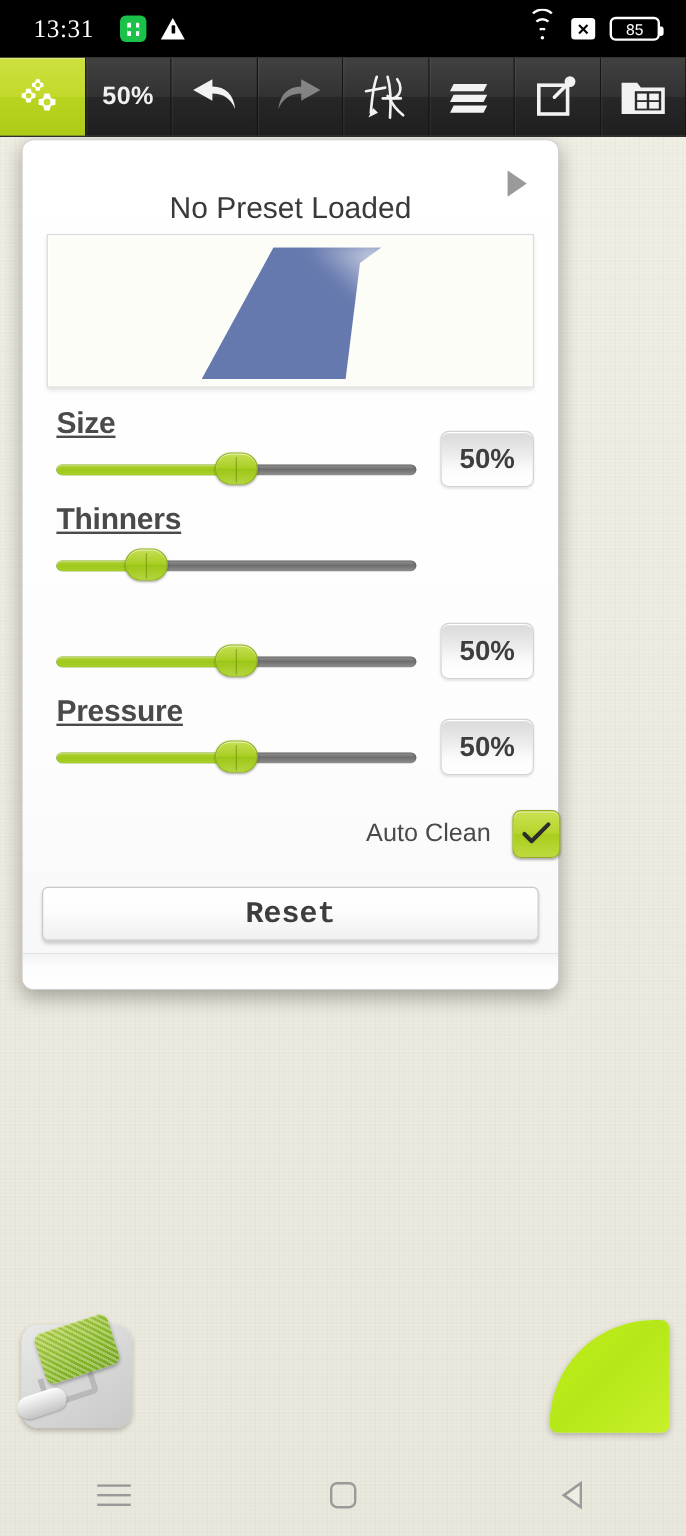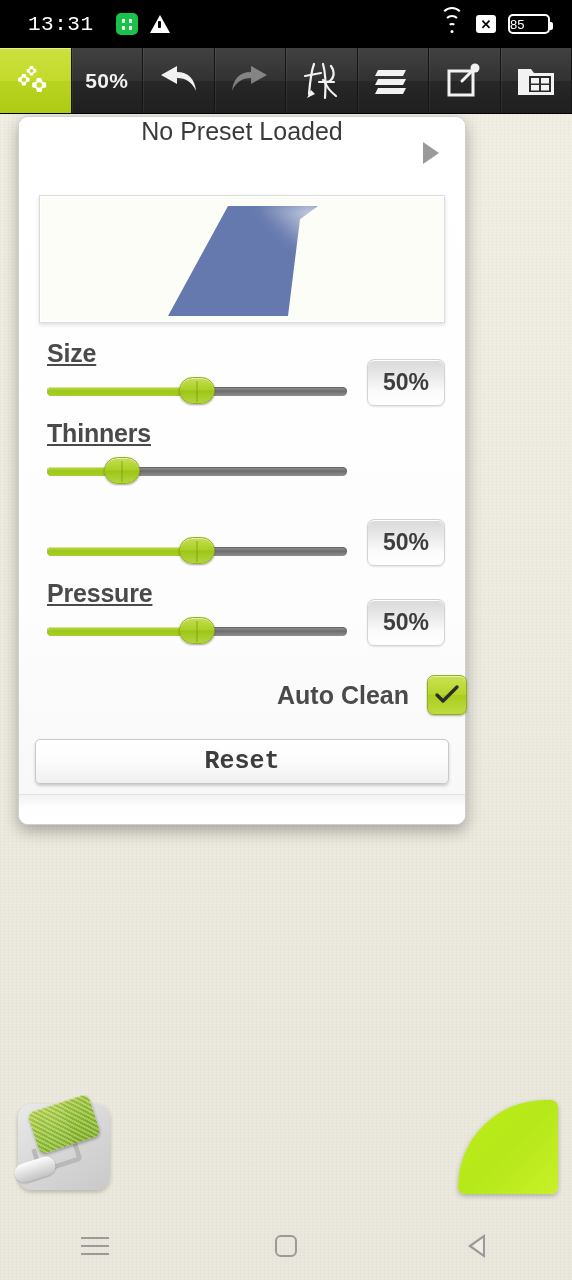--- a/index.html
+++ b/index.html
@@ -24,21 +24,21 @@
   }
 
   
   #statusbar{
     position:absolute; left:0; top:0; width:572px; height:48px;
     background:#000; color:#fff; z-index:40;
     display:flex; align-items:center;
   }
   #sb-time{
     margin-left:28px; font-size:21px; letter-spacing:.5px; color:#fff;
-    font-family:Liberation Mono, monospace;
+    font-family:Liberation Serif, serif;
   }
   .sb-icons-left{ display:flex; align-items:center; gap:12px; margin-left:22px; }
   .sb-right{ margin-left:auto; display:flex; align-items:center; gap:12px; margin-right:22px; }
   .app-badge{
     width:22px;height:22px;border-radius:5px;background:#1bc24a;
     display:flex;align-items:center;justify-content:center;
   }
   .app-badge i{
     display:block;width:10px;height:11px;border-radius:1px;
     background:
@@ -65,21 +65,21 @@
   .wifi .w1{width:24px;height:24px;}
   .wifi .w2{width:16px;height:16px;}
   .wifi .w3{width:8px;height:8px;}
   .wifi .dot{width:3px;height:3px;background:#fff;border:none;border-radius:50%;bottom:0;}
   .x-box{
     width:20px;height:18px;border-radius:3px;background:#fff;color:#000;
     font-size:13px;font-weight:bold;display:flex;align-items:center;justify-content:center;
   }
   .battery{
     width:42px;height:20px;border:2px solid #fff;border-radius:5px;position:relative;
-    display:flex;align-items:center;justify-content:flex-start;
+    display:flex;align-items:center;justify-content:center;
   }
   .battery::after{
     content:"";position:absolute;right:-5px;top:6px;width:3px;height:8px;background:#fff;border-radius:0 2px 2px 0;
   }
   .battery span{ font-size:13px; color:#fff; }
 
   
   #toolbar{
     position:absolute; left:0; top:48px; width:572px; height:66px; z-index:35;
     display:flex; background:linear-gradient(180deg,#3b3b3b 0%,#303030 48%,#262626 52%,#1e1e1e 100%);
@@ -110,21 +110,21 @@
     border:1px solid #cfcfcf;
     overflow:visible;
   }
   #panel-inner{
     background:linear-gradient(180deg,#ffffff 0%,#fdfdfd 70%,#f7f7f7 100%);
     border-radius:9px;
     padding:0 0 0 0;
   }
   
   #preset-row{
-    height:72px; display:flex; align-items:flex-start; justify-content:center;
+    height:72px; display:flex; align-items:flex-end; justify-content:center;
     position:relative; padding:0 22px;
   }
   #preset-label{
     font-size:25px; color:#3a3a3a; font-weight:normal;
   }
   #preset-arrow{
     position:absolute; right:26px; top:50%; transform:translateY(-50%);
     width:0;height:0;border-top:11px solid transparent;border-bottom:11px solid transparent;
     border-left:16px solid #9a9a9a;
   }
@@ -188,21 +188,21 @@
     display:flex; align-items:center; justify-content:center;
     font-size:23px; font-weight:bold; color:#3d3d3d;
   }
 
   
   #autoclean-row{
     position:relative; height:72px; margin:2px 0 0 0;
     display:flex; align-items:center; justify-content:flex-end; padding-right:14px;
   }
   #autoclean-label{
-    font-size:25px; font-weight:bold; color:#4a4a4a; margin-right:18px;
+    font-size:21px; font-weight:normal; color:#4a4a4a; margin-right:18px;
   }
   #autoclean-box{
     width:40px;height:40px;border-radius:7px;
     background:linear-gradient(180deg,#cbe152 0%,#b4d52c 50%,#a9cd1e 51%,#bedb3e 100%);
     border:1px solid #93b018;
     box-shadow:0 1px 2px rgba(0,0,0,.30), inset 0 1px 0 rgba(255,255,255,.55);
     display:flex;align-items:center;justify-content:center;
     margin-right:-16px;
   }
   #autoclean-box svg{ display:block; }

